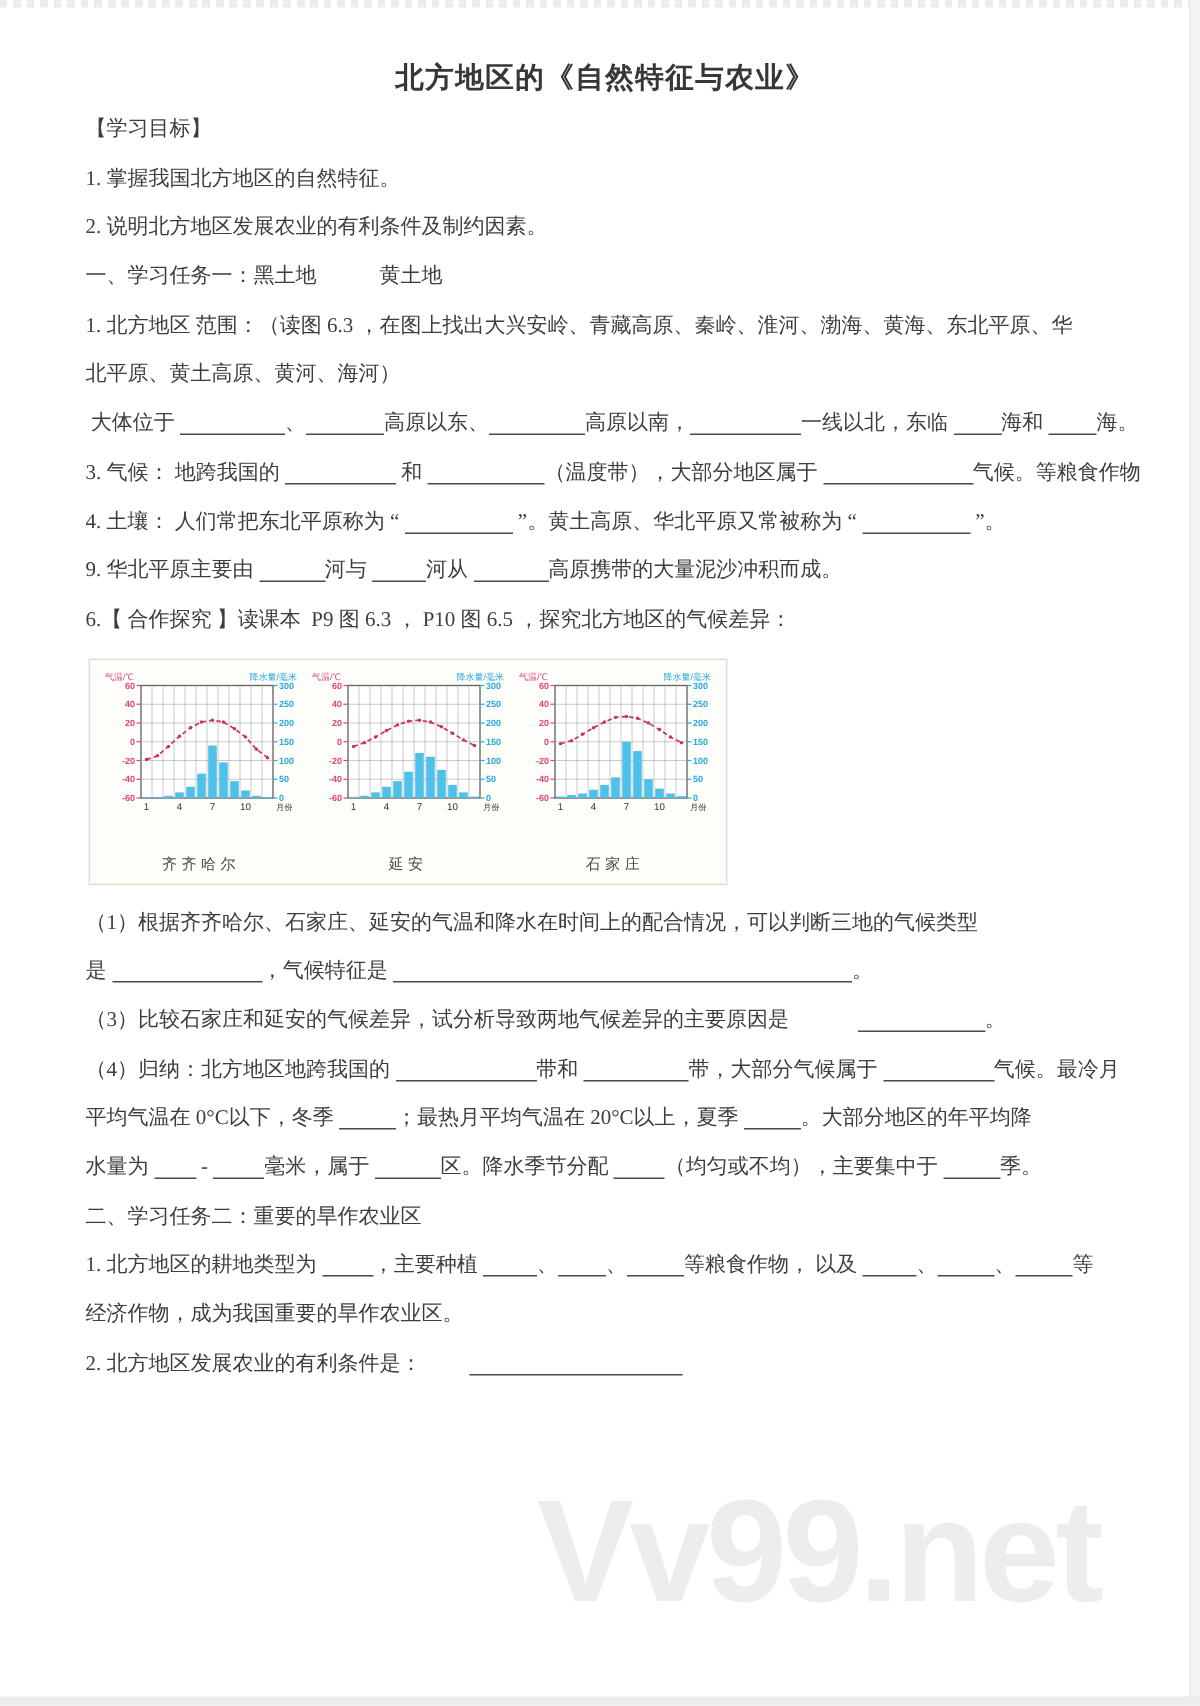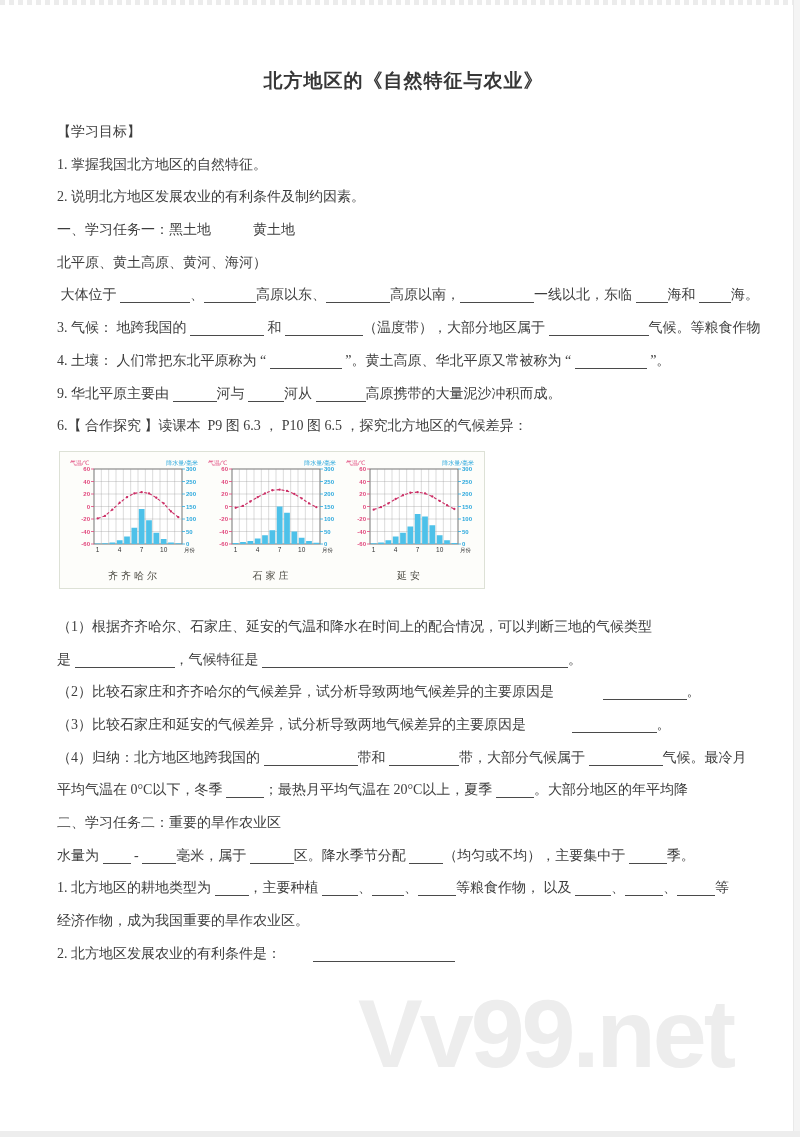--- a/index.html
+++ b/index.html
@@ -16,60 +16,61 @@
     background:#f4f4f4; border-left:1px solid #e9e9e9; }
   .edge-bottom { position:absolute; left:0; right:0; bottom:0; height:6px; background:#ededed; }
 
   .watermark {
     position:absolute; left:358px; top:978px; z-index:0;
     font-family:"Liberation Sans","DejaVu Sans",sans-serif;
     font-weight:700; font-size:97px; letter-spacing:-3px; color:#ededed;
     user-select:none; white-space:nowrap;
   }
 
-  .doc { position:relative; z-index:1; padding:68px 50px 0 57px; }
+  .doc { position:relative; z-index:1; padding:39px 50px 0 57px; }
   h1.title {
     margin:0; text-align:center; font-size:19px; font-weight:700;
     letter-spacing:1px; color:#373737;
   }
-  .lines { margin-top:22px; }
+  .lines { margin-top:6px; }
   .line { white-space:pre; height:32.7px; line-height:32.7px; font-size:14px; }
   .blank { display:inline-block; height:5px; margin-bottom:-4px;
     border-bottom:1.4px solid #4a4a4a; }
   .gap { display:inline-block; height:1px; }
 
   
   .figure-row {
     display:flex; gap:6px; width:fit-content; margin:8px 0 10px 2px;
     padding:6px 8px; background:#fdfdfa; border:1px solid #dde1d6;
   }
   .chart-cell { width:132px; }
   .chart-caption {
     text-align:center; font-size:10px; letter-spacing:3px; color:#4c4a42;
-    margin-top:6px; line-height:12px;
+    margin-top:18px; line-height:12px;
   }
 </style>
 </head>
 <body>
 
 <div class="page">
   <div class="edge-top"></div>
   <div class="edge-right"></div>
   <div class="edge-bottom"></div>
 
   <div class="watermark">Vv99.net</div>
 
   <div class="doc">
     <h1 class="title">北方地区的《自然特征与农业》</h1>
 
     <div class="lines" id="lines-a">
         <div class="line"><span>【学习目标】</span></div>
         <div class="line"><span>1. 掌握我国北方地区的自然特征。</span></div>
         <div class="line"><span>2. 说明北方地区发展农业的有利条件及制约因素。</span></div>
         <div class="line"><span>一、学习任务一：黑土地　　　黄土地</span></div>
+        <div class="line"><span>1. 北方地区 范围：（读图 6.3 ，在图上找出大兴安岭、青藏高原、秦岭、淮河、渤海、黄海、东北平原、华</span></div>
         <div class="line"><span>北平原、黄土高原、黄河、海河）</span></div>
         <div class="line"><span> 大体位于 </span><span class="blank" style="width: 70px;"></span><span>、</span><span class="blank" style="width: 52px;"></span><span>高原以东、</span><span class="blank" style="width: 64px;"></span><span>高原以南，</span><span class="blank" style="width: 74px;"></span><span>一线以北，东临 </span><span class="blank" style="width: 32px;"></span><span>海和 </span><span class="blank" style="width: 32px;"></span><span>海。</span></div>
         <div class="line"><span>3. 气候： 地跨我国的 </span><span class="blank" style="width: 74px;"></span><span> 和 </span><span class="blank" style="width: 78px;"></span><span>（温度带），大部分地区属于 </span><span class="blank" style="width: 100px;"></span><span>气候。等粮食作物</span></div>
         <div class="line"><span>4. 土壤： 人们常把东北平原称为 “ </span><span class="blank" style="width: 72px;"></span><span> ”。黄土高原、华北平原又常被称为 “ </span><span class="blank" style="width: 72px;"></span><span> ”。</span></div>
         <div class="line"><span>9. 华北平原主要由 </span><span class="blank" style="width: 44px;"></span><span>河与 </span><span class="blank" style="width: 36px;"></span><span>河从 </span><span class="blank" style="width: 50px;"></span><span>高原携带的大量泥沙冲积而成。</span></div>
         <div class="line"><span>6.【 合作探究 】读课本  P9 图 6.3 ， P10 图 6.5 ，探究北方地区的气候差异：</span></div>
       </div>
 
     <div class="figure-row" id="figure-row">
         <div class="chart-cell"><svg width="132" height="102" viewBox="0 0 132 102">
@@ -177,47 +178,47 @@
               <line x1="92" y1="11" x2="92" y2="86"></line>
               <line x1="99.33333333333333" y1="11" x2="99.33333333333333" y2="86"></line>
               <line x1="106.66666666666666" y1="11" x2="106.66666666666666" y2="86"></line>
               <line x1="26" y1="23.5" x2="114" y2="23.5"></line>
               <line x1="26" y1="36" x2="114" y2="36"></line>
               <line x1="26" y1="48.5" x2="114" y2="48.5"></line>
               <line x1="26" y1="61" x2="114" y2="61"></line>
               <line x1="26" y1="73.5" x2="114" y2="73.5"></line>
             </g>
             <g fill="#4ec1e9">
-              <rect x="26.8" y="85" width="5.7333333333333325" height="1"></rect>
-              <rect x="34.13333333333333" y="84" width="5.7333333333333325" height="2"></rect>
-              <rect x="41.46666666666666" y="83" width="5.7333333333333325" height="3"></rect>
-              <rect x="48.8" y="80.5" width="5.7333333333333325" height="5.5"></rect>
-              <rect x="56.133333333333326" y="77.25" width="5.7333333333333325" height="8.75"></rect>
-              <rect x="63.46666666666666" y="72.25" width="5.7333333333333325" height="13.749999999999998"></rect>
-              <rect x="70.8" y="48.5" width="5.7333333333333325" height="37.5"></rect>
-              <rect x="78.13333333333333" y="54.75" width="5.7333333333333325" height="31.25"></rect>
-              <rect x="85.46666666666665" y="73.5" width="5.7333333333333325" height="12.5"></rect>
-              <rect x="92.8" y="79.75" width="5.7333333333333325" height="6.25"></rect>
-              <rect x="100.13333333333333" y="83" width="5.7333333333333325" height="3"></rect>
-              <rect x="107.46666666666665" y="84.75" width="5.7333333333333325" height="1.25"></rect>
-            </g>
-            <polyline points="29.7,49.8 37.0,47.9 44.3,43.5 51.7,39.1 59.0,35.4 66.3,32.3 73.7,31.6 81.0,32.9 88.3,36.0 95.7,40.4 103.0,45.4 110.3,49.1" fill="none" stroke="#cc2f66" stroke-width="1.1" stroke-dasharray="3 2"></polyline>
+              <rect x="26.8" y="85.25" width="5.7333333333333325" height="0.75"></rect>
+              <rect x="34.13333333333333" y="84.5" width="5.7333333333333325" height="1.5"></rect>
+              <rect x="41.46666666666666" y="82.25" width="5.7333333333333325" height="3.75"></rect>
+              <rect x="48.8" y="78.5" width="5.7333333333333325" height="7.5"></rect>
+              <rect x="56.133333333333326" y="74.75" width="5.7333333333333325" height="11.25"></rect>
+              <rect x="63.46666666666666" y="68.5" width="5.7333333333333325" height="17.5"></rect>
+              <rect x="70.8" y="56" width="5.7333333333333325" height="30"></rect>
+              <rect x="78.13333333333333" y="58.5" width="5.7333333333333325" height="27.499999999999996"></rect>
+              <rect x="85.46666666666665" y="67.25" width="5.7333333333333325" height="18.75"></rect>
+              <rect x="92.8" y="77.25" width="5.7333333333333325" height="8.75"></rect>
+              <rect x="100.13333333333333" y="82.25" width="5.7333333333333325" height="3.75"></rect>
+              <rect x="107.46666666666665" y="85" width="5.7333333333333325" height="1"></rect>
+            </g>
+            <polyline points="29.7,51.6 37.0,49.1 44.3,45.4 51.7,41.0 59.0,37.3 66.3,34.8 73.7,34.1 81.0,35.4 88.3,38.5 95.7,42.9 103.0,47.3 110.3,51.0" fill="none" stroke="#cc2f66" stroke-width="1.1" stroke-dasharray="3 2"></polyline>
             <g fill="#cc2f66">
-              <circle cx="29.666666666666668" cy="49.75000000000001" r="1.15"></circle>
-              <circle cx="37" cy="47.875" r="1.15"></circle>
-              <circle cx="44.33333333333333" cy="43.5" r="1.15"></circle>
-              <circle cx="51.666666666666664" cy="39.125" r="1.15"></circle>
-              <circle cx="59" cy="35.375" r="1.15"></circle>
-              <circle cx="66.33333333333333" cy="32.25" r="1.15"></circle>
-              <circle cx="73.66666666666666" cy="31.625" r="1.15"></circle>
-              <circle cx="81" cy="32.875" r="1.15"></circle>
-              <circle cx="88.33333333333333" cy="36" r="1.15"></circle>
-              <circle cx="95.66666666666666" cy="40.375" r="1.15"></circle>
-              <circle cx="103" cy="45.375" r="1.15"></circle>
-              <circle cx="110.33333333333333" cy="49.125" r="1.15"></circle>
+              <circle cx="29.666666666666668" cy="51.625" r="1.15"></circle>
+              <circle cx="37" cy="49.125" r="1.15"></circle>
+              <circle cx="44.33333333333333" cy="45.375" r="1.15"></circle>
+              <circle cx="51.666666666666664" cy="41" r="1.15"></circle>
+              <circle cx="59" cy="37.25" r="1.15"></circle>
+              <circle cx="66.33333333333333" cy="34.75" r="1.15"></circle>
+              <circle cx="73.66666666666666" cy="34.125" r="1.15"></circle>
+              <circle cx="81" cy="35.375" r="1.15"></circle>
+              <circle cx="88.33333333333333" cy="38.5" r="1.15"></circle>
+              <circle cx="95.66666666666666" cy="42.875" r="1.15"></circle>
+              <circle cx="103" cy="47.25" r="1.15"></circle>
+              <circle cx="110.33333333333333" cy="51" r="1.15"></circle>
             </g>
             <g font-size="6" fill="#e0457b" text-anchor="end" font-family="&quot;Liberation Sans&quot;,sans-serif" font-weight="bold">
               <text x="22" y="13">60</text>
               <line x1="23" y1="11" x2="26" y2="11" stroke="#e0457b" stroke-width="0.8"></line>
               <text x="22" y="25.5">40</text>
               <line x1="23" y1="23.5" x2="26" y2="23.5" stroke="#e0457b" stroke-width="0.8"></line>
               <text x="22" y="38">20</text>
               <line x1="23" y1="36" x2="26" y2="36" stroke="#e0457b" stroke-width="0.8"></line>
               <text x="22" y="50.5">0</text>
               <line x1="23" y1="48.5" x2="26" y2="48.5" stroke="#e0457b" stroke-width="0.8"></line>
@@ -246,21 +247,21 @@
             </g>
             <text x="2" y="7" font-size="6" fill="#e0457b" font-family="&quot;Liberation Sans&quot;,sans-serif">气温/℃</text>
             <text x="130" y="7" font-size="6" fill="#2ba8dd" text-anchor="end" font-family="&quot;Liberation Sans&quot;,sans-serif">降水量/毫米</text>
             <g font-size="6.5" fill="#333333" text-anchor="middle" font-family="&quot;Liberation Sans&quot;,sans-serif">
               <text x="29.666666666666668" y="94">1</text>
               <text x="51.666666666666664" y="94">4</text>
               <text x="73.66666666666666" y="94">7</text>
               <text x="95.66666666666666" y="94">10</text>
               <text x="116" y="94" font-size="5.5" text-anchor="start" fill="#333333">月份</text>
             </g>
-          </svg><div class="chart-caption">石家庄</div></div>
+          </svg><div class="chart-caption">延安</div></div>
         <div class="chart-cell"><svg width="132" height="102" viewBox="0 0 132 102">
             <rect x="26" y="11" width="88" height="75" fill="#ffffff" stroke="#666666" stroke-width="0.9"></rect>
             <g stroke="#9a9a9a" stroke-width="0.35">
               <line x1="33.333333333333336" y1="11" x2="33.333333333333336" y2="86"></line>
               <line x1="40.666666666666664" y1="11" x2="40.666666666666664" y2="86"></line>
               <line x1="48" y1="11" x2="48" y2="86"></line>
               <line x1="55.33333333333333" y1="11" x2="55.33333333333333" y2="86"></line>
               <line x1="62.666666666666664" y1="11" x2="62.666666666666664" y2="86"></line>
               <line x1="70" y1="11" x2="70" y2="86"></line>
               <line x1="77.33333333333333" y1="11" x2="77.33333333333333" y2="86"></line>
@@ -268,47 +269,47 @@
               <line x1="92" y1="11" x2="92" y2="86"></line>
               <line x1="99.33333333333333" y1="11" x2="99.33333333333333" y2="86"></line>
               <line x1="106.66666666666666" y1="11" x2="106.66666666666666" y2="86"></line>
               <line x1="26" y1="23.5" x2="114" y2="23.5"></line>
               <line x1="26" y1="36" x2="114" y2="36"></line>
               <line x1="26" y1="48.5" x2="114" y2="48.5"></line>
               <line x1="26" y1="61" x2="114" y2="61"></line>
               <line x1="26" y1="73.5" x2="114" y2="73.5"></line>
             </g>
             <g fill="#4ec1e9">
-              <rect x="26.8" y="85.25" width="5.7333333333333325" height="0.75"></rect>
-              <rect x="34.13333333333333" y="84.5" width="5.7333333333333325" height="1.5"></rect>
-              <rect x="41.46666666666666" y="82.25" width="5.7333333333333325" height="3.75"></rect>
-              <rect x="48.8" y="78.5" width="5.7333333333333325" height="7.5"></rect>
-              <rect x="56.133333333333326" y="74.75" width="5.7333333333333325" height="11.25"></rect>
-              <rect x="63.46666666666666" y="68.5" width="5.7333333333333325" height="17.5"></rect>
-              <rect x="70.8" y="56" width="5.7333333333333325" height="30"></rect>
-              <rect x="78.13333333333333" y="58.5" width="5.7333333333333325" height="27.499999999999996"></rect>
-              <rect x="85.46666666666665" y="67.25" width="5.7333333333333325" height="18.75"></rect>
-              <rect x="92.8" y="77.25" width="5.7333333333333325" height="8.75"></rect>
-              <rect x="100.13333333333333" y="82.25" width="5.7333333333333325" height="3.75"></rect>
-              <rect x="107.46666666666665" y="85" width="5.7333333333333325" height="1"></rect>
-            </g>
-            <polyline points="29.7,51.6 37.0,49.1 44.3,45.4 51.7,41.0 59.0,37.3 66.3,34.8 73.7,34.1 81.0,35.4 88.3,38.5 95.7,42.9 103.0,47.3 110.3,51.0" fill="none" stroke="#cc2f66" stroke-width="1.1" stroke-dasharray="3 2"></polyline>
+              <rect x="26.8" y="85" width="5.7333333333333325" height="1"></rect>
+              <rect x="34.13333333333333" y="84" width="5.7333333333333325" height="2"></rect>
+              <rect x="41.46666666666666" y="83" width="5.7333333333333325" height="3"></rect>
+              <rect x="48.8" y="80.5" width="5.7333333333333325" height="5.5"></rect>
+              <rect x="56.133333333333326" y="77.25" width="5.7333333333333325" height="8.75"></rect>
+              <rect x="63.46666666666666" y="72.25" width="5.7333333333333325" height="13.749999999999998"></rect>
+              <rect x="70.8" y="48.5" width="5.7333333333333325" height="37.5"></rect>
+              <rect x="78.13333333333333" y="54.75" width="5.7333333333333325" height="31.25"></rect>
+              <rect x="85.46666666666665" y="73.5" width="5.7333333333333325" height="12.5"></rect>
+              <rect x="92.8" y="79.75" width="5.7333333333333325" height="6.25"></rect>
+              <rect x="100.13333333333333" y="83" width="5.7333333333333325" height="3"></rect>
+              <rect x="107.46666666666665" y="84.75" width="5.7333333333333325" height="1.25"></rect>
+            </g>
+            <polyline points="29.7,49.8 37.0,47.9 44.3,43.5 51.7,39.1 59.0,35.4 66.3,32.3 73.7,31.6 81.0,32.9 88.3,36.0 95.7,40.4 103.0,45.4 110.3,49.1" fill="none" stroke="#cc2f66" stroke-width="1.1" stroke-dasharray="3 2"></polyline>
             <g fill="#cc2f66">
-              <circle cx="29.666666666666668" cy="51.625" r="1.15"></circle>
-              <circle cx="37" cy="49.125" r="1.15"></circle>
-              <circle cx="44.33333333333333" cy="45.375" r="1.15"></circle>
-              <circle cx="51.666666666666664" cy="41" r="1.15"></circle>
-              <circle cx="59" cy="37.25" r="1.15"></circle>
-              <circle cx="66.33333333333333" cy="34.75" r="1.15"></circle>
-              <circle cx="73.66666666666666" cy="34.125" r="1.15"></circle>
-              <circle cx="81" cy="35.375" r="1.15"></circle>
-              <circle cx="88.33333333333333" cy="38.5" r="1.15"></circle>
-              <circle cx="95.66666666666666" cy="42.875" r="1.15"></circle>
-              <circle cx="103" cy="47.25" r="1.15"></circle>
-              <circle cx="110.33333333333333" cy="51" r="1.15"></circle>
+              <circle cx="29.666666666666668" cy="49.75000000000001" r="1.15"></circle>
+              <circle cx="37" cy="47.875" r="1.15"></circle>
+              <circle cx="44.33333333333333" cy="43.5" r="1.15"></circle>
+              <circle cx="51.666666666666664" cy="39.125" r="1.15"></circle>
+              <circle cx="59" cy="35.375" r="1.15"></circle>
+              <circle cx="66.33333333333333" cy="32.25" r="1.15"></circle>
+              <circle cx="73.66666666666666" cy="31.625" r="1.15"></circle>
+              <circle cx="81" cy="32.875" r="1.15"></circle>
+              <circle cx="88.33333333333333" cy="36" r="1.15"></circle>
+              <circle cx="95.66666666666666" cy="40.375" r="1.15"></circle>
+              <circle cx="103" cy="45.375" r="1.15"></circle>
+              <circle cx="110.33333333333333" cy="49.125" r="1.15"></circle>
             </g>
             <g font-size="6" fill="#e0457b" text-anchor="end" font-family="&quot;Liberation Sans&quot;,sans-serif" font-weight="bold">
               <text x="22" y="13">60</text>
               <line x1="23" y1="11" x2="26" y2="11" stroke="#e0457b" stroke-width="0.8"></line>
               <text x="22" y="25.5">40</text>
               <line x1="23" y1="23.5" x2="26" y2="23.5" stroke="#e0457b" stroke-width="0.8"></line>
               <text x="22" y="38">20</text>
               <line x1="23" y1="36" x2="26" y2="36" stroke="#e0457b" stroke-width="0.8"></line>
               <text x="22" y="50.5">0</text>
               <line x1="23" y1="48.5" x2="26" y2="48.5" stroke="#e0457b" stroke-width="0.8"></line>
@@ -337,30 +338,29 @@
             </g>
             <text x="2" y="7" font-size="6" fill="#e0457b" font-family="&quot;Liberation Sans&quot;,sans-serif">气温/℃</text>
             <text x="130" y="7" font-size="6" fill="#2ba8dd" text-anchor="end" font-family="&quot;Liberation Sans&quot;,sans-serif">降水量/毫米</text>
             <g font-size="6.5" fill="#333333" text-anchor="middle" font-family="&quot;Liberation Sans&quot;,sans-serif">
               <text x="29.666666666666668" y="94">1</text>
               <text x="51.666666666666664" y="94">4</text>
               <text x="73.66666666666666" y="94">7</text>
               <text x="95.66666666666666" y="94">10</text>
               <text x="116" y="94" font-size="5.5" text-anchor="start" fill="#333333">月份</text>
             </g>
-          </svg><div class="chart-caption">延安</div></div>
+          </svg><div class="chart-caption">石家庄</div></div>
       </div>
 
     <div class="lines" id="lines-b">
         <div class="line"><span>（1）根据齐齐哈尔、石家庄、延安的气温和降水在时间上的配合情况，可以判断三地的气候类型</span></div>
         <div class="line"><span>是 </span><span class="blank" style="width: 100px;"></span><span>，气候特征是 </span><span class="blank" style="width: 306px;"></span><span>。</span></div>
-        <div class="line"><span>（2）比较石家庄和齐齐哈尔的气候差异，试分析导致两地气候差异的主要原因是 </span><span class="gap" style="width: 45px;"></span><span class="blank" style="width: 84px;"></span><span>。</span></div>
         <div class="line"><span>（3）比较石家庄和延安的气候差异，试分析导致两地气候差异的主要原因是 </span><span class="gap" style="width: 42px;"></span><span class="blank" style="width: 85px;"></span><span>。</span></div>
         <div class="line"><span>（4）归纳：北方地区地跨我国的 </span><span class="blank" style="width: 94px;"></span><span>带和 </span><span class="blank" style="width: 70px;"></span><span>带，大部分气候属于 </span><span class="blank" style="width: 74px;"></span><span>气候。最冷月</span></div>
         <div class="line"><span>平均气温在 0°C以下，冬季 </span><span class="blank" style="width: 38px;"></span><span>；最热月平均气温在 20°C以上，夏季 </span><span class="blank" style="width: 38px;"></span><span>。大部分地区的年平均降</span></div>
+        <div class="line"><span>水量为 </span><span class="blank" style="width: 28px;"></span><span> - </span><span class="blank" style="width: 34px;"></span><span>毫米，属于 </span><span class="blank" style="width: 44px;"></span><span>区。降水季节分配 </span><span class="blank" style="width: 34px;"></span><span>（均匀或不均），主要集中于 </span><span class="blank" style="width: 38px;"></span><span>季。</span></div>
         <div class="line"><span>二、学习任务二：重要的旱作农业区</span></div>
-        <div class="line"><span>水量为 </span><span class="blank" style="width: 28px;"></span><span> - </span><span class="blank" style="width: 34px;"></span><span>毫米，属于 </span><span class="blank" style="width: 44px;"></span><span>区。降水季节分配 </span><span class="blank" style="width: 34px;"></span><span>（均匀或不均），主要集中于 </span><span class="blank" style="width: 38px;"></span><span>季。</span></div>
         <div class="line"><span>1. 北方地区的耕地类型为 </span><span class="blank" style="width: 34px;"></span><span>，主要种植 </span><span class="blank" style="width: 36px;"></span><span>、</span><span class="blank" style="width: 32px;"></span><span>、</span><span class="blank" style="width: 38px;"></span><span>等粮食作物， 以及 </span><span class="blank" style="width: 36px;"></span><span>、</span><span class="blank" style="width: 38px;"></span><span>、</span><span class="blank" style="width: 38px;"></span><span>等</span></div>
         <div class="line"><span>经济作物，成为我国重要的旱作农业区。</span></div>
         <div class="line"><span>2. 北方地区发展农业的有利条件是：</span><span class="gap" style="width: 32px;"></span><span class="blank" style="width: 142px;"></span></div>
       </div>
   </div>
 </div>
 
 </body></html>

